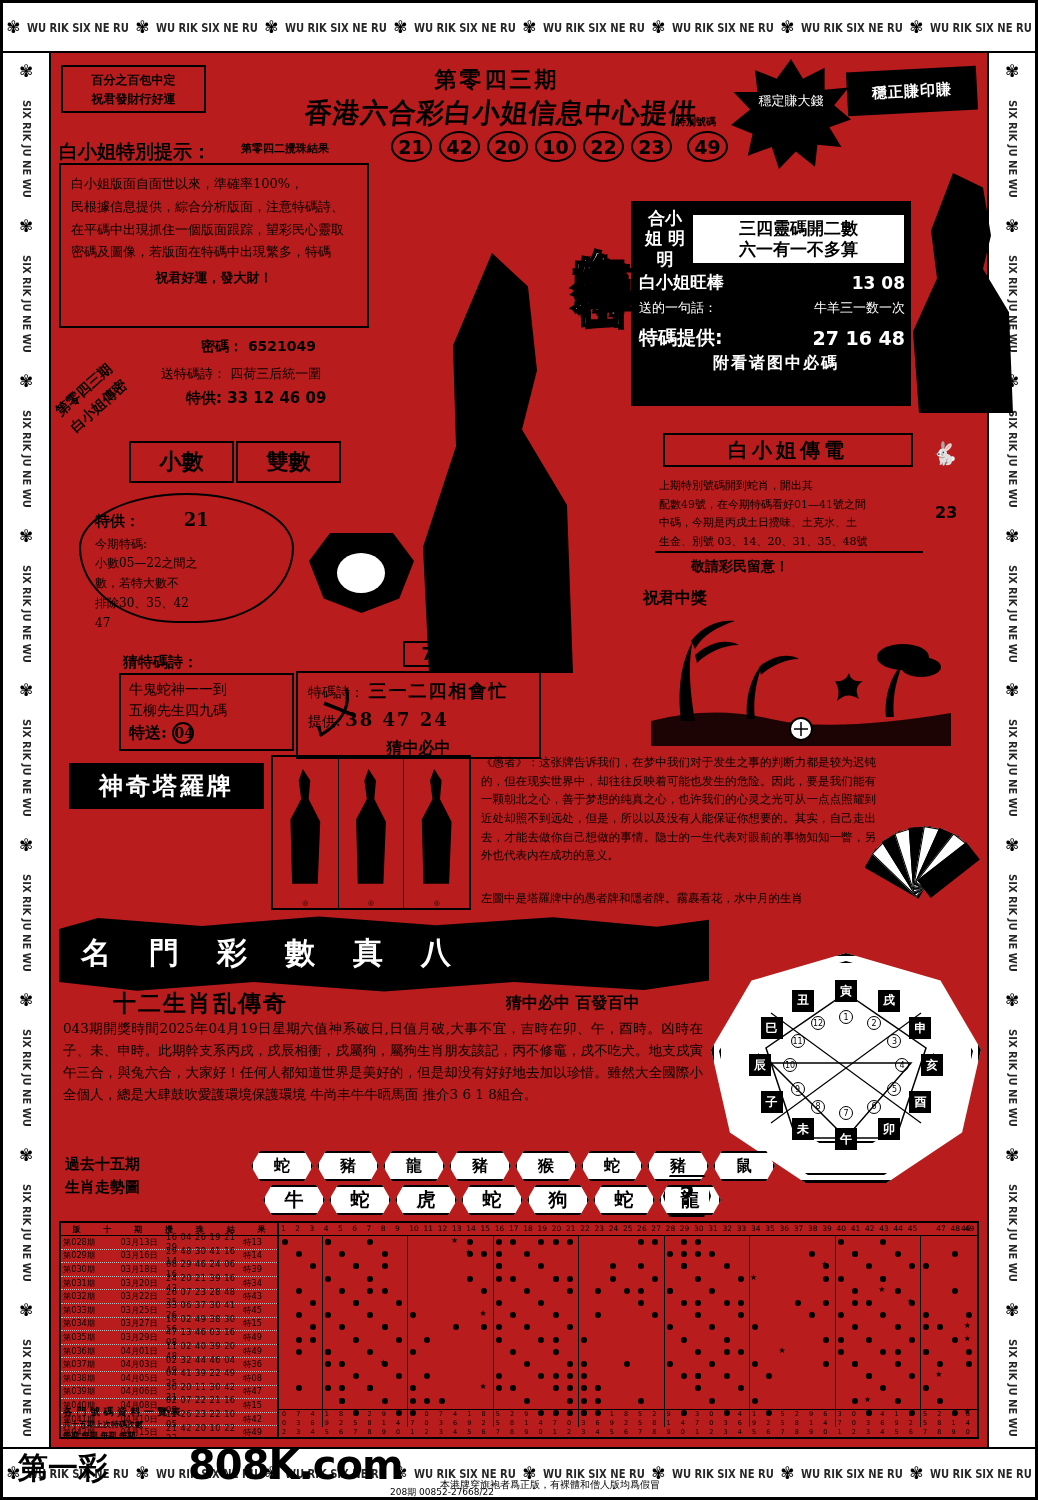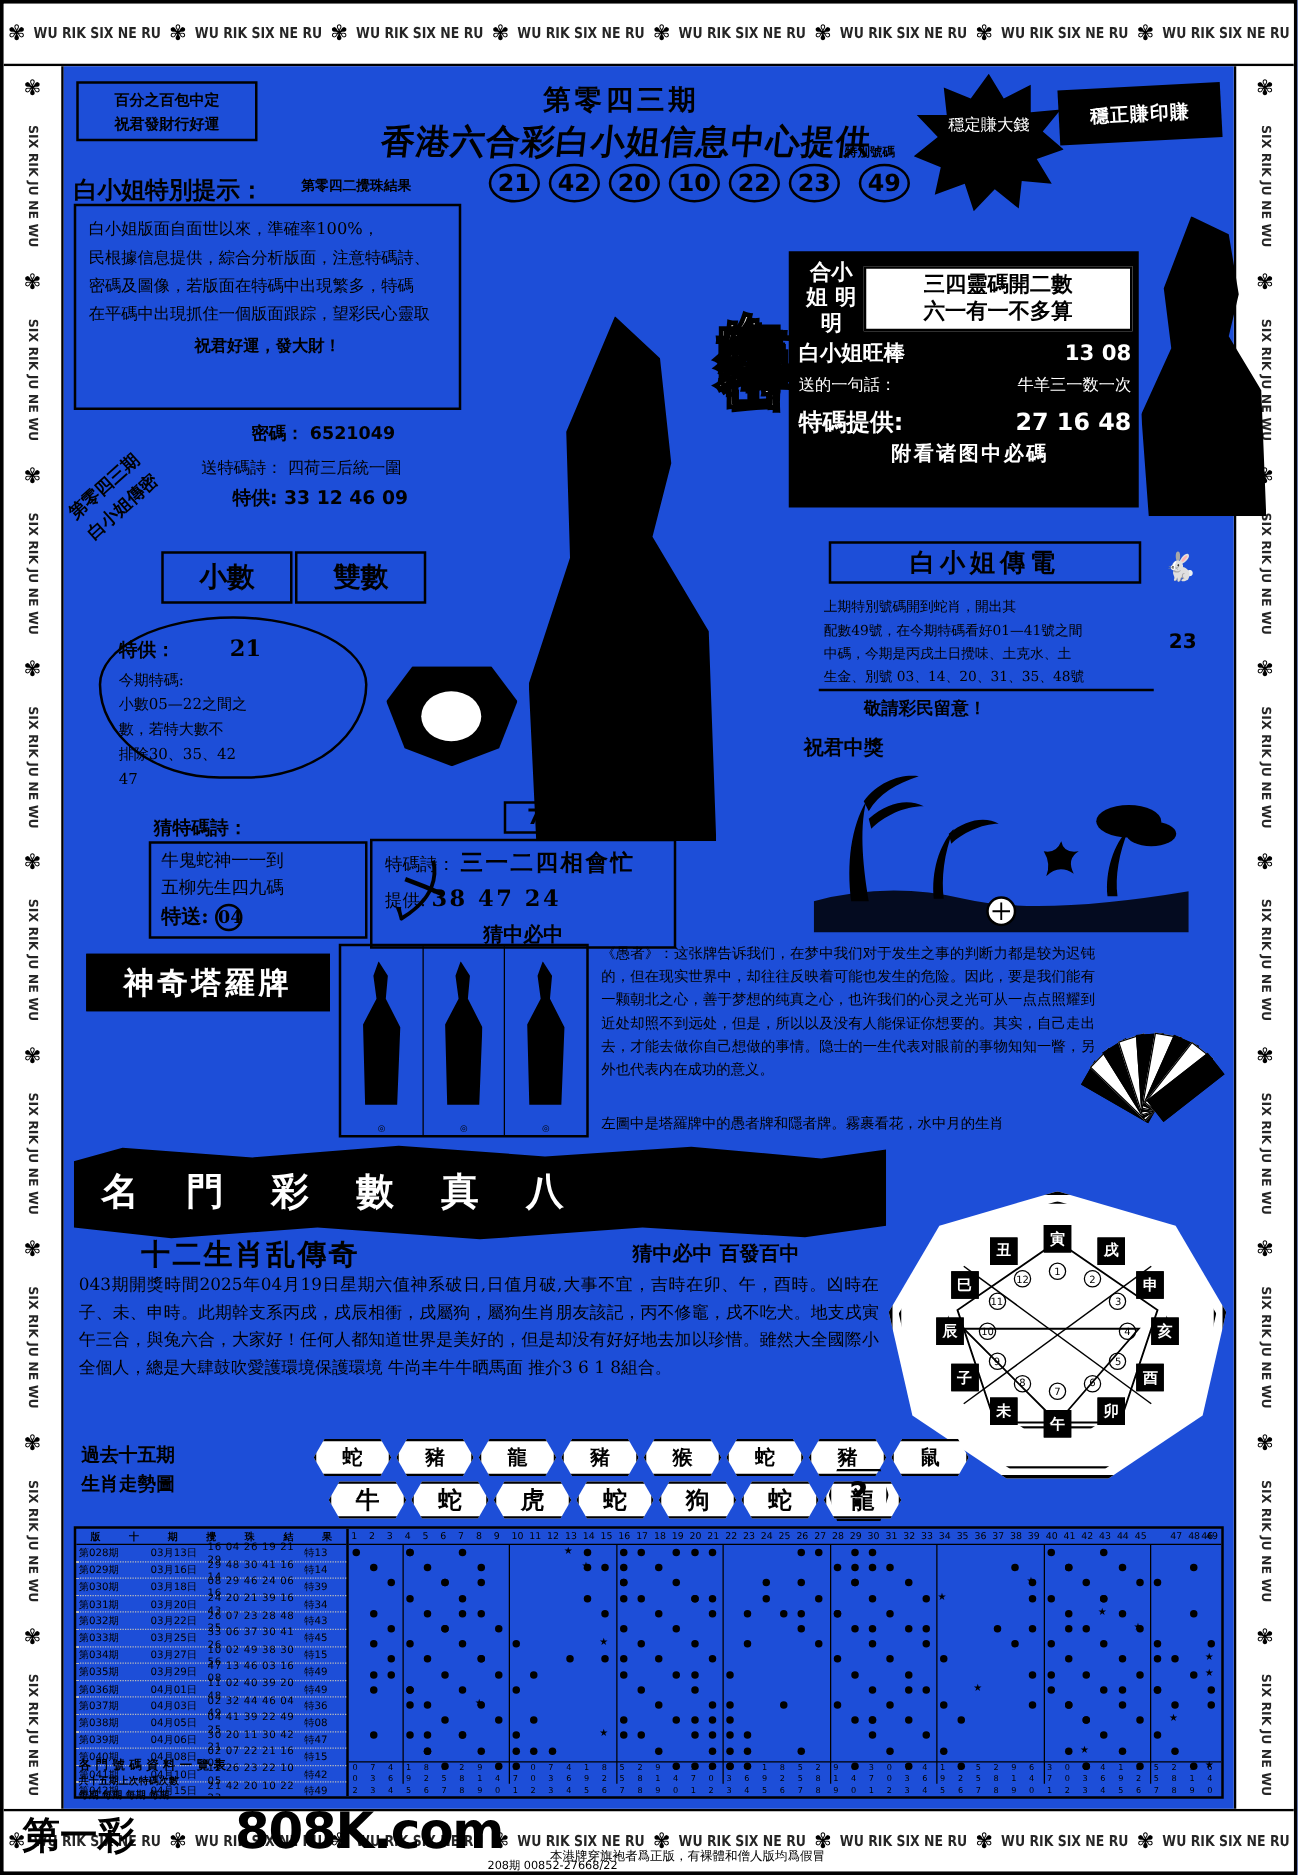--- a/index.html
+++ b/index.html
@@ -32,21 +32,21 @@
   .strip-right { left:987px; top:53px; width:48px; height:1394px; border-left:2px solid #000;}
 
   .wmk-row { display:flex; justify-content:space-around; align-items:center; height:100%; }
   .wmk { font-size:10px; font-weight:bold; white-space:nowrap; transform:scale(1,1.2); opacity:.85;}
   .flower { font-size:17px; line-height:1; }
   .vstack { display:flex; flex-direction:column; justify-content:space-around; align-items:center; height:100%; }
   .vtext { writing-mode:vertical-rl; font-size:10px; font-weight:bold; white-space:nowrap; opacity:.85;}
 
   .content {
     position:absolute; left:51px; top:53px; width:936px; height:1394px;
-    background:#1d4ed8;
+    background:#b91c1c;
   }
 
   
   .hdr-title1 {
     position:absolute; left:236px; top:12px; width:420px;
     text-align:center; font-size:22px; font-weight:bold;
     font-family:"DejaVu Serif", serif; letter-spacing:3px;
   }
   .hdr-title2 {
     position:absolute; left:150px; top:42px; width:600px;
@@ -471,22 +471,22 @@
       <div class="ball">23</div>
       <div class="ball" style="margin-left: 8px;">49</div>
     </div>
   <div class="starburst"></div>
   <div class="starburst-txt">穩定賺大錢</div>
   <div class="blk-badge">穩正賺印賺</div>
 
   <div class="info-box">
     <div>白小姐版面自面世以來，準確率100%，</div>
     <div>民根據信息提供，綜合分析版面，注意特碼詩、</div>
+    <div>在平碼中出現抓住一個版面跟踪，望彩民心靈取</div>
     <div>密碼及圖像，若版面在特碼中出現繁多，特碼</div>
-    <div>在平碼中出現抓住一個版面跟踪，望彩民心靈取</div>
     <div class="wish">祝君好運，發大財！</div>
   </div>
   <div class="code-line">
     <span>密碼：</span>
     <span>6521049</span>
   </div>
   <div class="poem-line">
     <span>送特碼詩：</span>
     <span>四荷三后統一圍</span>
   </div>

